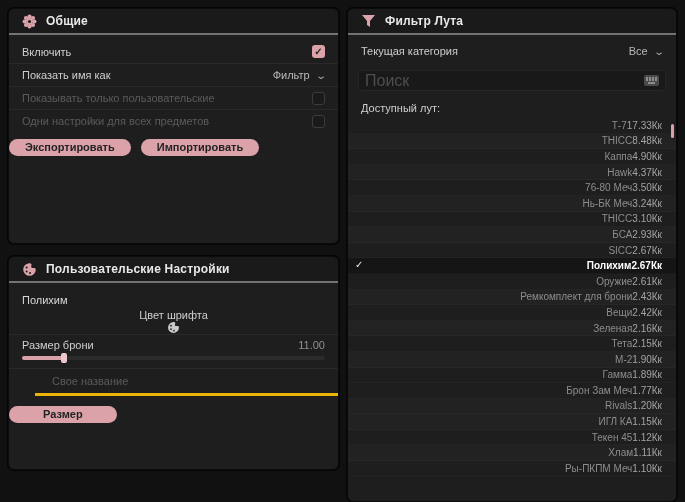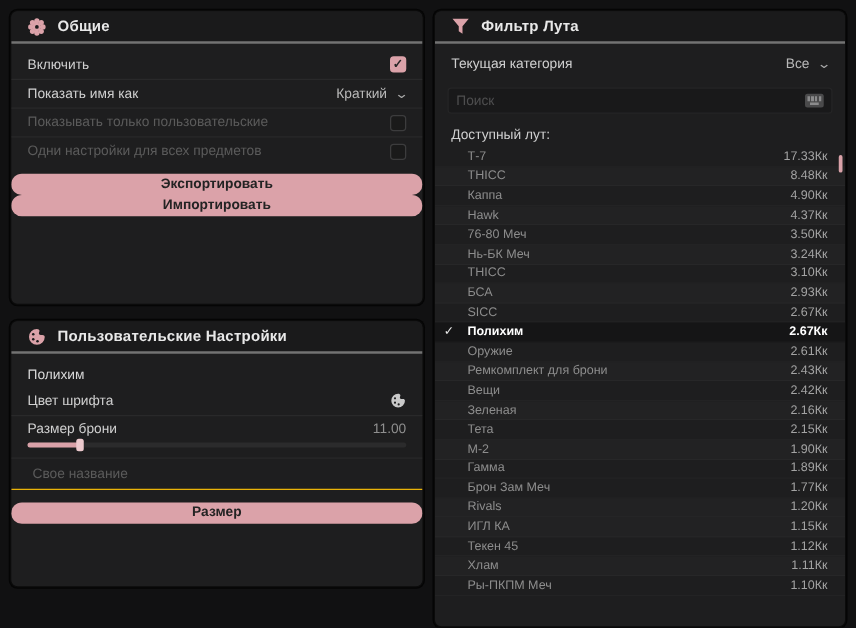--- a/index.html
+++ b/index.html
@@ -43,66 +43,66 @@
     width:13px; height:13px; border-radius:3px;
     display:flex; align-items:center; justify-content:center;
     font-size:10px; line-height:1;
   }
   .checkbox.on  { background:#dba2a9; color:#262626; font-weight:bold; }
   .checkbox.off { background:#1a1a1a; border:1px solid #3c3c3d; color:transparent; }
 
   .dropdown { display:flex; align-items:center; gap:7px; color:#b9b9b9; cursor:default; }
   .chev { font-size:10px; color:#a9a9a9; transform:scaleX(1.4); }
 
-  .btnrow { display:flex; justify-content:center; margin-top:7px;flex-direction:column; }
+  .btnrow { display:flex; gap:10px; margin-top:7px; }
   .pill-btn {
     background:#dba2a9; color:#232323; border:none; border-radius:9px;
     font-family:inherit; font-size:11px; font-weight:bold;
     padding:3px 16px; height:17px; line-height:1;
   }
   .btn-wide { padding:3px 34px; }
 
   
   .item-name { padding:11px 13px 3px; font-size:11px; color:#d8d8d8; }
   .slider-wrap { padding:2px 13px 8px; border-bottom:1px solid #29292a; }
   .slider-track { position:relative; width:100%; height:4px; background:#2b2b2c; border-radius:2px; }
   .slider-fill { position:absolute; left:0; top:0; height:4px; width:14%; background:#d9a1a8; border-radius:2px; }
   .slider-thumb { position:absolute; left:calc(14% - 3px); top:-3px; width:6px; height:10px; background:#ecc9cd; border-radius:2px; }
   .value-dim { color:#8f8f8f; font-size:11px; }
 
   .text-input {
     width:100%; background:transparent; border:none; outline:none;
     font-family:inherit; font-size:11px; color:#cfcfcf; height:24px;
   }
   .text-input::placeholder { color:#5b5b5b; }
-  .input-row { padding:0 17px; border-bottom:1px solid #eab308; }
+  .input-row { padding:0 17px; border-bottom:3px solid #eab308;margin-left:26px; }
 
   
   .search-box {
     margin:6px 10px; height:21px; background:#19191a;
     border:1px solid #252526; border-radius:3px;
     display:flex; align-items:center; padding:0 6px; gap:6px;
   }
-  .search-box input { flex:1; background:transparent; border:none; outline:none; font-family:inherit; font-size:11px; color:#bdbdbd; }
+  .search-box input { flex:1; background:transparent; border:none; outline:none; font-family:inherit; font-size:16px; color:#bdbdbd; }
   .search-box input::placeholder { color:#4e4e4f; }
   .kbd-icon { width:15px; height:11px; background:#4a4a4b; border-radius:2px; position:relative; flex:0 0 auto; }
   .kbd-icon::before { content:""; position:absolute; left:2px; top:2px; right:2px; height:4px;
     background:linear-gradient(90deg,#8b8b8c 0 2px,transparent 2px 3px,#8b8b8c 3px 5px,transparent 5px 6px,#8b8b8c 6px 8px,transparent 8px 9px,#8b8b8c 9px 11px); }
   .kbd-icon::after { content:""; position:absolute; left:4px; bottom:2px; right:4px; height:2px; background:#8b8b8c; }
 
   .list-label { padding:5px 13px 4px; font-size:11px; color:#cfcfcf; }
 
   .loot-list { position:relative; }
   .loot-row {
     display:flex; align-items:center; height:15.6px;
     padding:0 14px 0 26px; font-size:10px; position:relative;
     border-bottom:1px solid rgba(255,255,255,0.025);
   }
   .loot-row.alt { background:rgba(255,255,255,0.018); }
-  .loot-row .lname { flex:1; color:#8d8d8d; white-space:nowrap; overflow:hidden; }
+  .loot-row .lname { flex:1; color:#8d8d8d; white-space:nowrap; overflow:hidden;text-align:right; }
   .loot-row .lval { color:#a3a3a3; }
   .loot-row.checked { background:#151516; }
   .loot-row.checked .lname, .loot-row.checked .lval { color:#ffffff; font-weight:bold; }
   .loot-check { position:absolute; left:7px; top:1px; font-size:10px; color:#e9e9e9; }
 
   .scroll-thumb { position:absolute; right:2px; top:6px; width:3px; height:14px; background:#d9a1a8; border-radius:2px; }
 
   svg { display:block; }
 </style>
 </head>
@@ -130,21 +130,21 @@
   </div>
 
   <div style="padding-top:5px;">
     <div class="row">
       <span class="label">Включить</span>
       <span class="checkbox on">✓</span>
     </div>
     <div class="row">
       <span class="label">Показать имя как</span>
       <span class="dropdown">
-        <span>Краткий</span>
+        <span>Фильтр</span>
         <span class="chev">⌄</span>
       </span>
     </div>
     <div class="row disabled">
       <span class="label">Показывать только пользовательские</span>
       <span class="checkbox off"></span>
     </div>
     <div class="row disabled">
       <span class="label">Одни настройки для всех предметов</span>
       <span class="checkbox off"></span>
@@ -164,21 +164,21 @@
         <circle cx="4.6" cy="5.4" r="1" fill="#1a1a1b"></circle>
         <circle cx="4.6" cy="9.4" r="1" fill="#1a1a1b"></circle>
         <circle cx="8" cy="11" r="1" fill="#1a1a1b"></circle>
       </svg>
     </span>
     <span class="panel-title">Пользовательские Настройки</span>
   </div>
 
   <div class="item-name">Полихим</div>
 
-  <div class="row" style="border-top:none;">
+  <div class="row" style="border-top:none;flex-direction:column;">
     <span class="label">Цвет шрифта</span>
     <span>
       <svg width="13" height="13" viewBox="0 0 15 15">
         <path d="M7.5 1.2 A6.3 6.3 0 1 0 13.8 7.5 c0-1-.8-1.6-1.8-1.6h-1.4c-.9 0-1.5-.6-1.5-1.4 0-.7.5-1.2.5-1.8 0-.9-1-1.5-2.1-1.5z" fill="#c9c9c9"></path>
         <circle cx="4.6" cy="5.4" r="1" fill="#1e1e1f"></circle>
         <circle cx="4.6" cy="9.4" r="1" fill="#1e1e1f"></circle>
         <circle cx="8" cy="11" r="1" fill="#1e1e1f"></circle>
       </svg>
     </span>
   </div>

